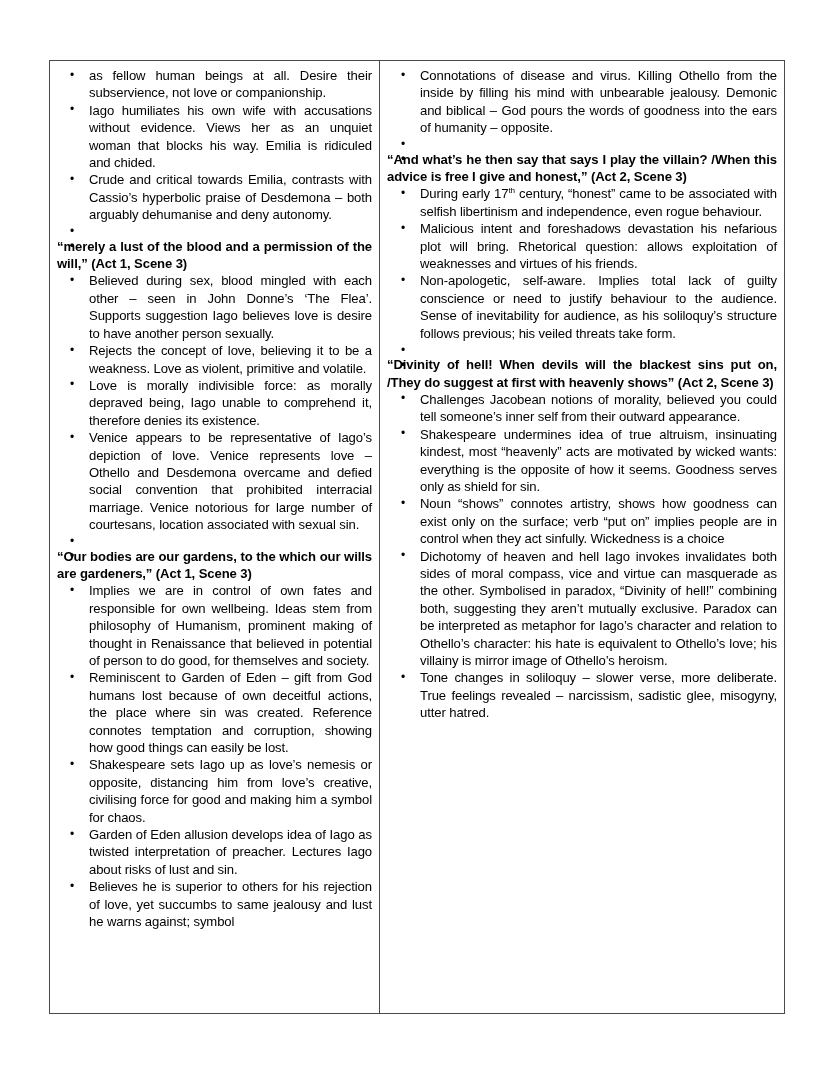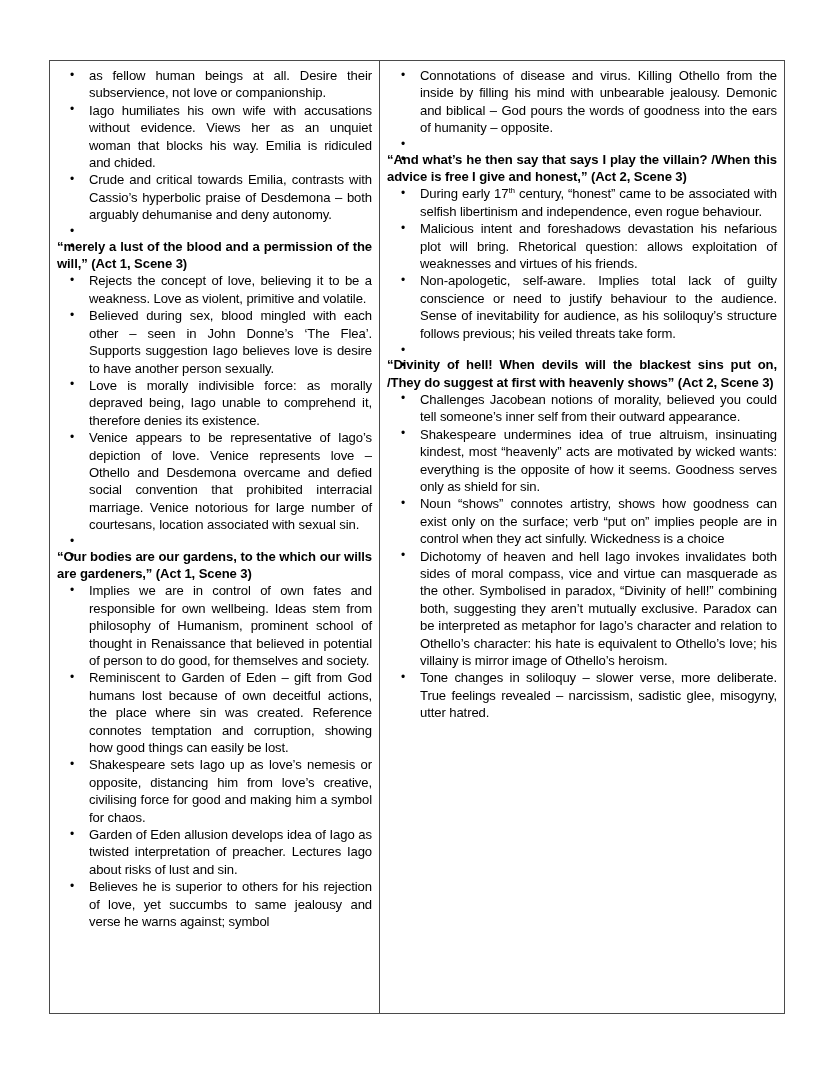--- a/index.html
+++ b/index.html
@@ -107,33 +107,33 @@
   <div class="notes-table">
     <div class="col col-left">
       <ul class="bullets" id="col-left-list">
           <li class="nobullet">as fellow human beings at all. Desire their subservience, not love or companionship.</li>
           <li>Iago humiliates his own wife with accusations without evidence. Views her as an unquiet woman that blocks his way. Emilia is ridiculed and chided.</li>
           <li>Crude and critical towards Emilia, contrasts with Cassio’s hyperbolic praise of Desdemona – both arguably dehumanise and deny autonomy.</li>
           <li class="nobullet" style="padding: 0px;">
             <div class="spacer"></div>
           </li>
           <li class="nobullet heading" style="padding: 0px;">“merely a lust of the blood and a permission of the will,” (Act 1, Scene 3)</li>
+          <li>Believed during sex, blood mingled with each other – seen in John Donne’s ‘The Flea’. Supports suggestion Iago believes love is desire to have another person sexually.</li>
           <li>Rejects the concept of love, believing it to be a weakness. Love as violent, primitive and volatile.</li>
-          <li>Believed during sex, blood mingled with each other – seen in John Donne’s ‘The Flea’. Supports suggestion Iago believes love is desire to have another person sexually.</li>
           <li>Love is morally indivisible force: as morally depraved being, Iago unable to comprehend it, therefore denies its existence.</li>
           <li>Venice appears to be representative of Iago’s depiction of love. Venice represents love – Othello and Desdemona overcame and defied social convention that prohibited interracial marriage. Venice notorious for large number of courtesans, location associated with sexual sin.</li>
           <li class="nobullet" style="padding: 0px;">
             <div class="spacer"></div>
           </li>
           <li class="nobullet heading" style="padding: 0px;">“Our bodies are our gardens, to the which our wills are gardeners,” (Act 1, Scene 3)</li>
-          <li>Implies we are in control of own fates and responsible for own wellbeing. Ideas stem from philosophy of Humanism, prominent school of thought in Renaissance that believed in potential of person to do good, for themselves and society.</li>
+          <li>Implies we are in control of own fates and responsible for own wellbeing. Ideas stem from philosophy of Humanism, prominent making of thought in Renaissance that believed in potential of person to do good, for themselves and society.</li>
           <li>Reminiscent to Garden of Eden – gift from God humans lost because of own deceitful actions, the place where sin was created. Reference connotes temptation and corruption, showing how good things can easily be lost.</li>
           <li>Shakespeare sets Iago up as love’s nemesis or opposite, distancing him from love’s creative, civilising force for good and making him a symbol for chaos.</li>
           <li>Garden of Eden allusion develops idea of Iago as twisted interpretation of preacher. Lectures Iago about risks of lust and sin.</li>
-          <li>Believes he is superior to others for his rejection of love, yet succumbs to same jealousy and verse he warns against; symbol</li>
+          <li>Believes he is superior to others for his rejection of love, yet succumbs to same jealousy and lust he warns against; symbol</li>
         </ul>
     </div>
     <div class="col col-right">
       <ul class="bullets" id="col-right-list">
           <li>Connotations of disease and virus. Killing Othello from the inside by filling his mind with unbearable jealousy. Demonic and biblical – God pours the words of goodness into the ears of humanity – opposite.</li>
           <li class="nobullet" style="padding: 0px;">
             <div class="spacer"></div>
           </li>
           <li class="nobullet heading" style="padding: 0px;">“And what’s he then say that says I play the villain? /When this advice is free I give and honest,” (Act 2, Scene 3)</li>
           <li>During early 17<sup>th</sup> century, <b>“honest”</b> came to be associated with selfish libertinism and independence, even rogue behaviour.</li>

